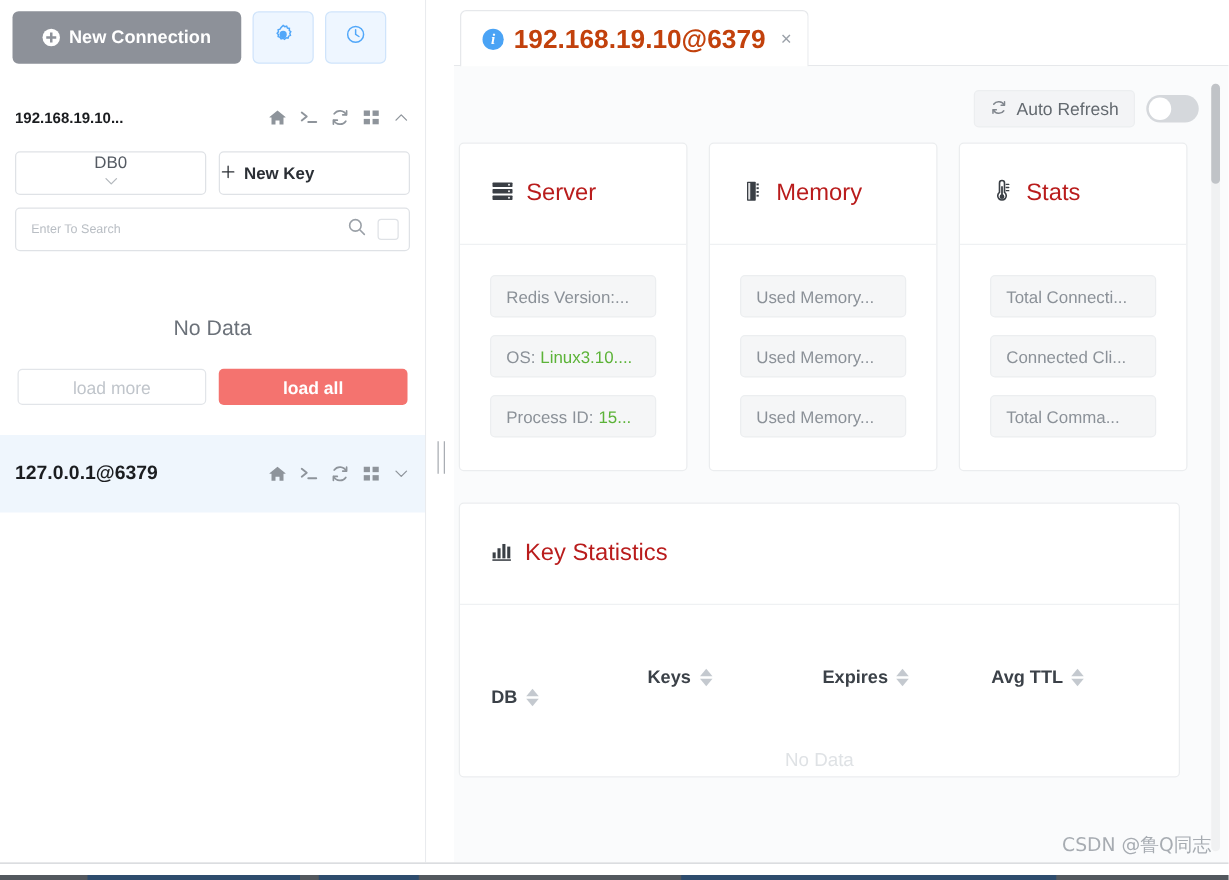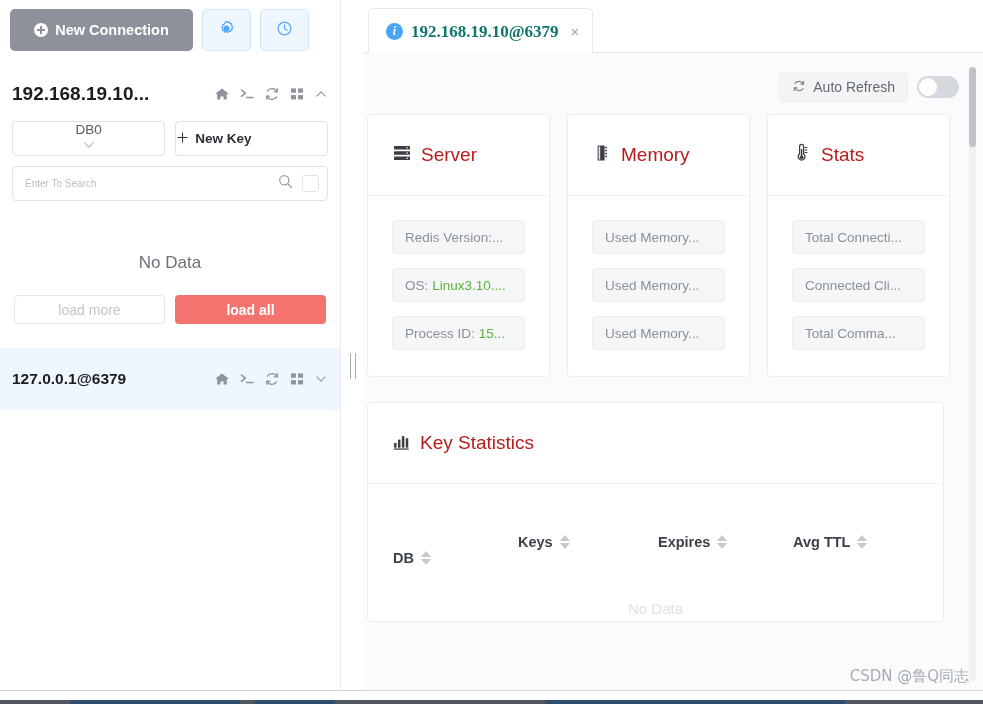--- a/index.html
+++ b/index.html
@@ -60,21 +60,21 @@
     cursor: pointer;
   }
 
   .conn-header {
     display: flex; align-items: center;
     margin-top: 26px;
     padding: 0 12px 0 12px;
     height: 34px;
   }
   .conn-name {
-    font-size: 19px; font-weight: bold; color: #1b1d20;
+    font-size: 12px; font-weight: bold; color: #1b1d20;
     flex: 1 1 auto; white-space: nowrap; overflow: hidden;
   }
   .conn-icons { display: flex; align-items: center; gap: 9px; }
   .conn-icons svg { display: block; }
 
   .row-db {
     display: flex; gap: 10px;
     padding: 10px 12px 0 12px;
   }
   .db-select {
@@ -180,21 +180,21 @@
     background: #ffffff;
     border: 1px solid #e6e8eb;
     border-bottom: none;
     border-radius: 5px 5px 0 0;
     display: flex; align-items: center;
     padding: 0 13px 0 17px;
     gap: 8px;
     cursor: pointer;
   }
   .tab-title {
-    color: #0f766e; font-size: 17px; font-weight: bold; font-family: Liberation Serif, serif;
+    color: #c2410c; font-size: 21px; font-weight: bold;
   }
   .info-badge {
     width: 17px; height: 17px; border-radius: 50%;
     background: #4aa3f5; color: #fff;
     font-size: 12px; font-style: italic; font-weight: bold;
     display: flex; align-items: center; justify-content: center;
     font-family: "Liberation Serif", serif;
     flex: 0 0 auto;
   }
   .tab-close {

